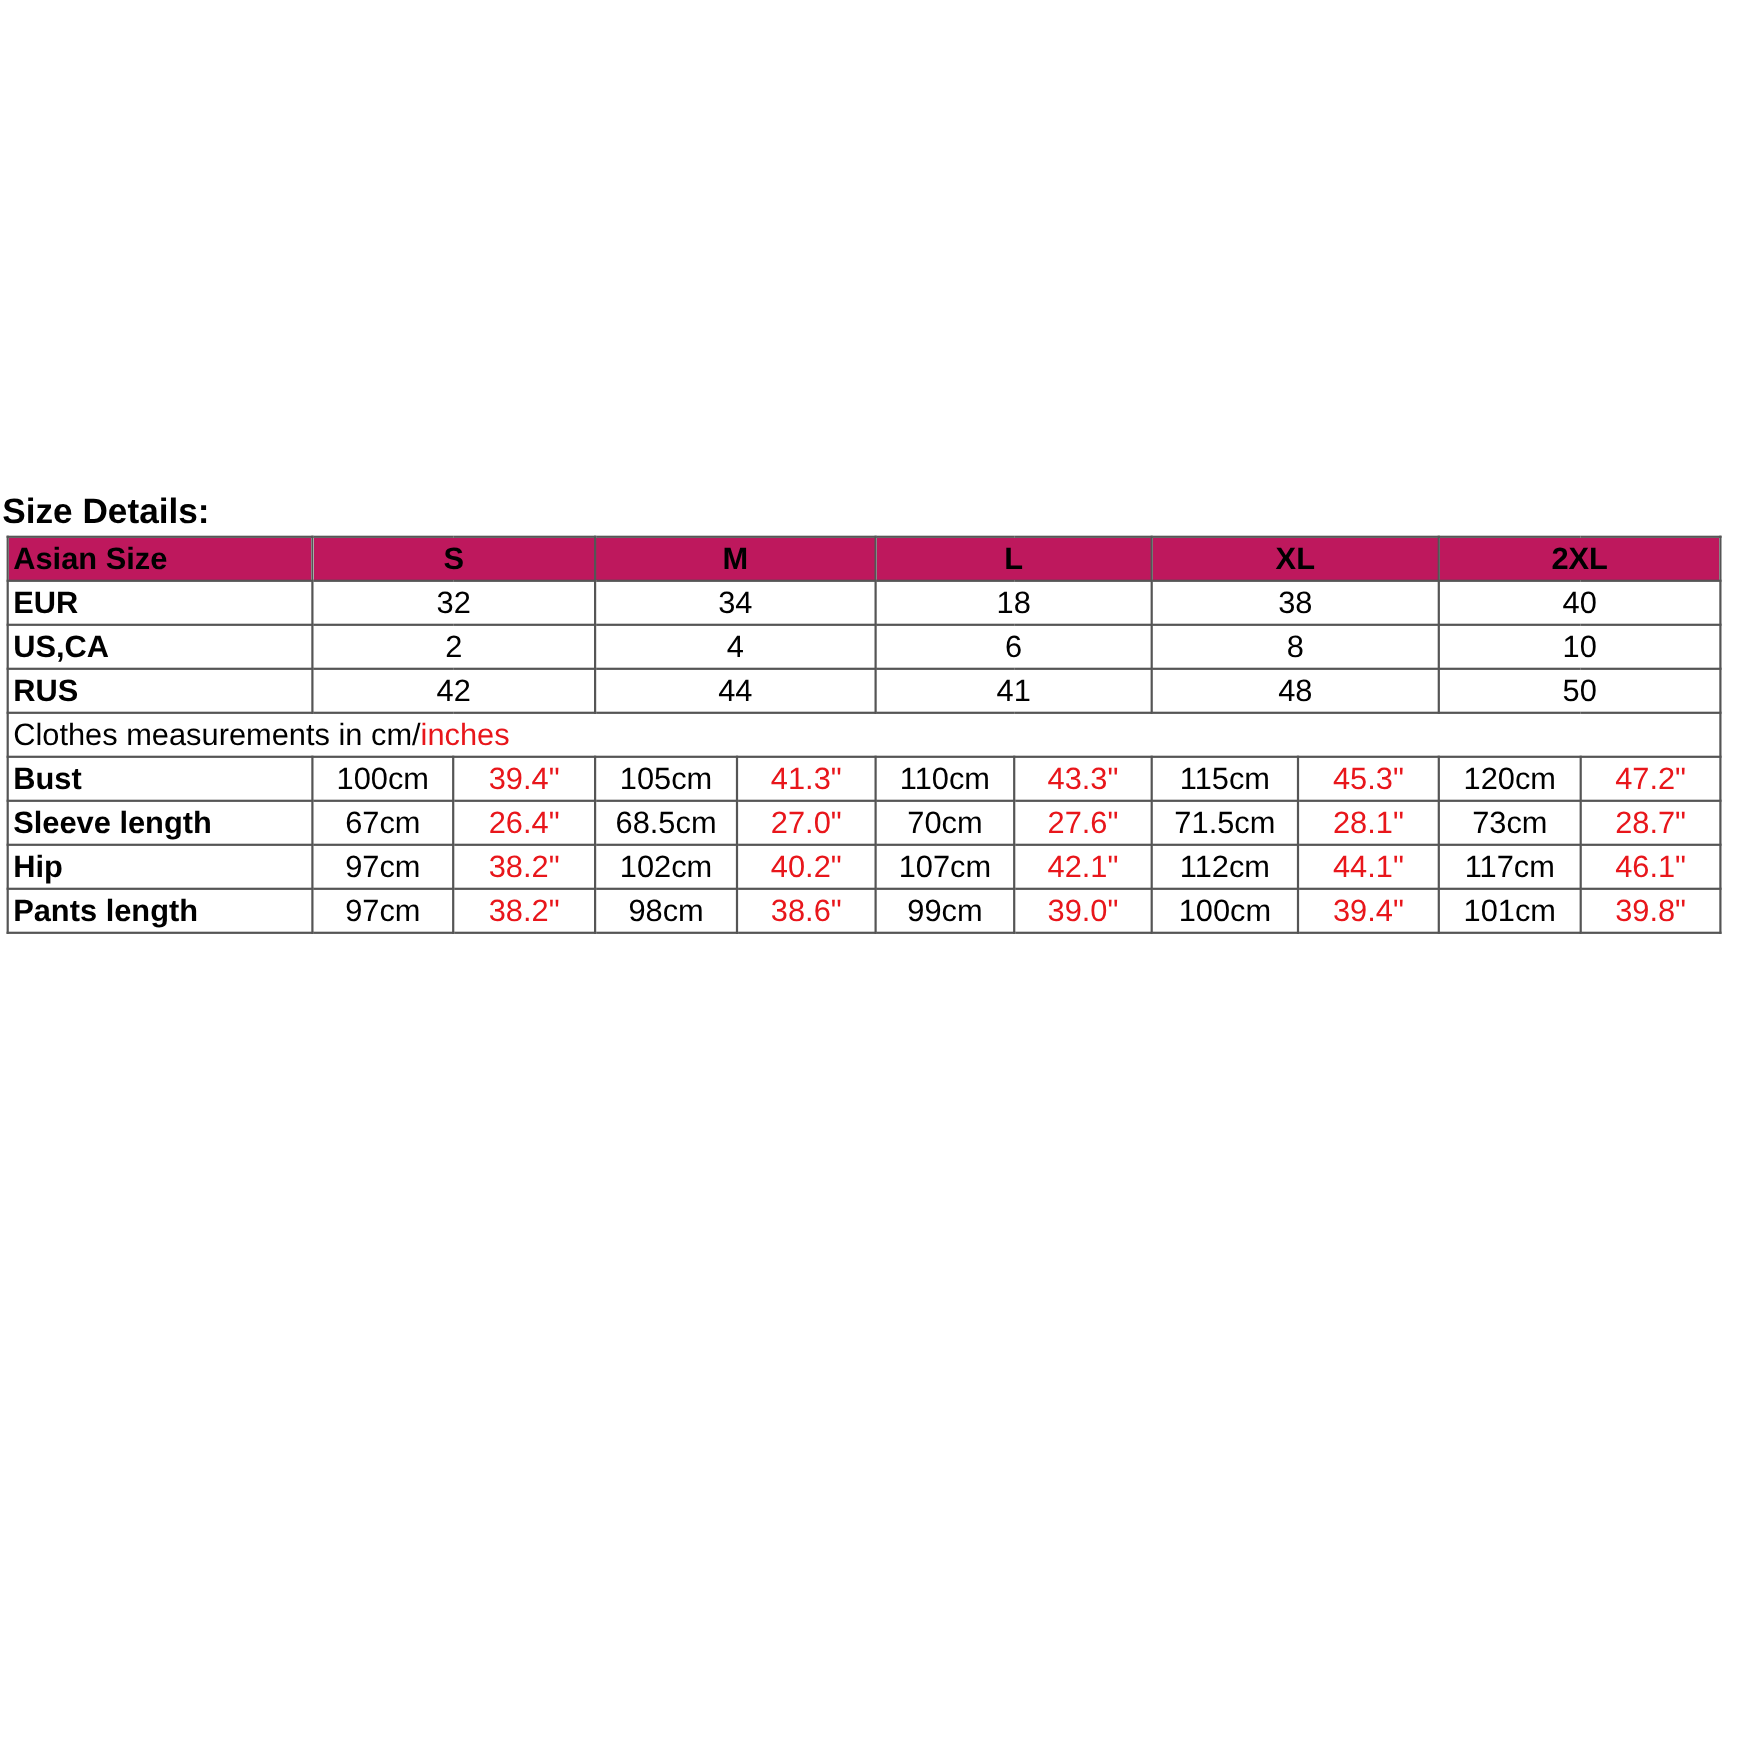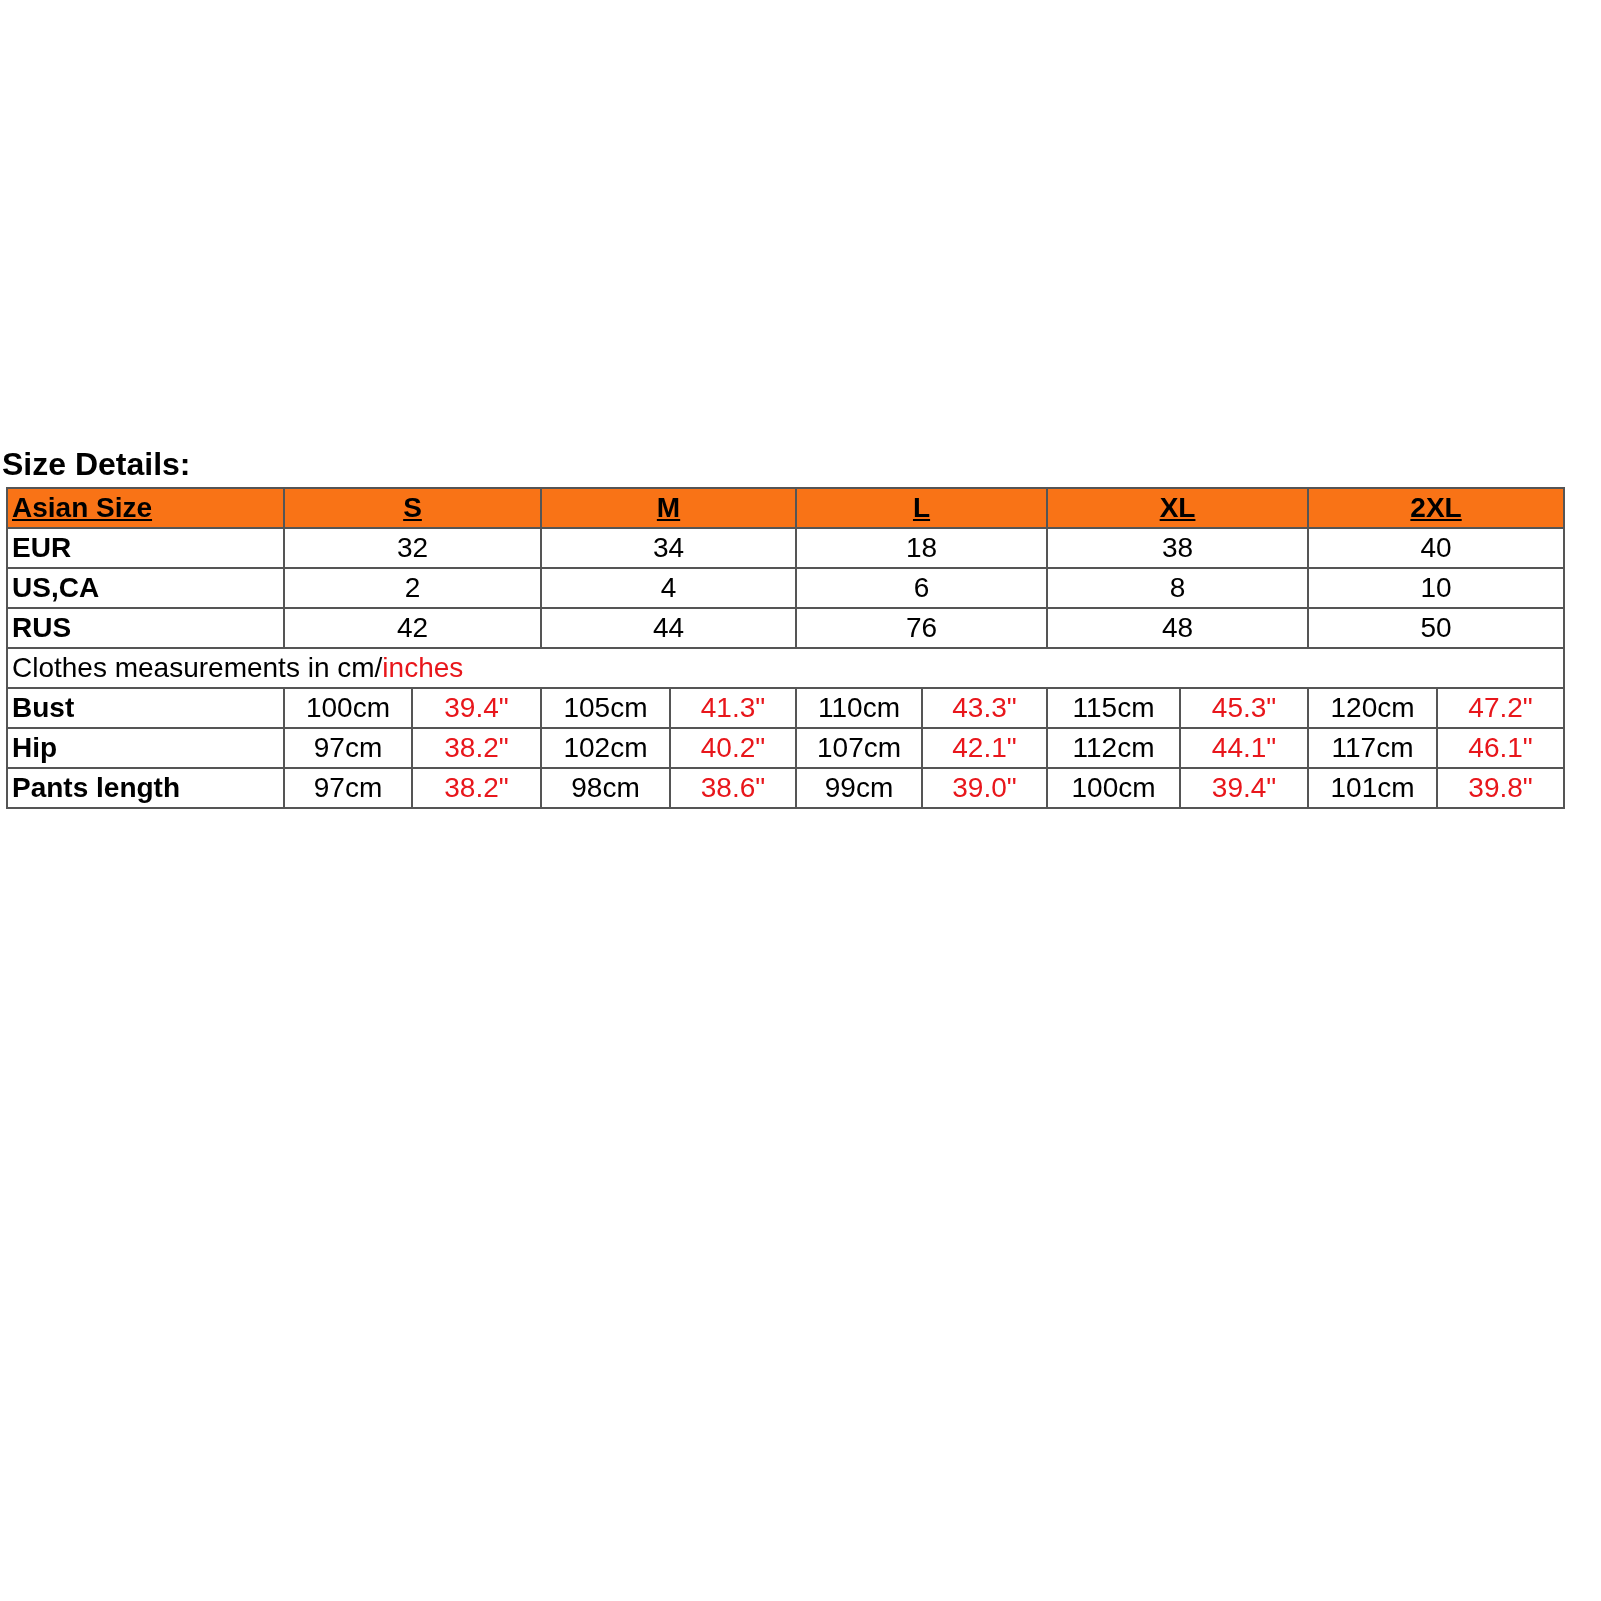--- a/index.html
+++ b/index.html
@@ -41,23 +41,22 @@
       text-align: center;
       white-space: nowrap;
       overflow: hidden;
     }
     table.size-table td.label {
       text-align: left;
       font-weight: bold;
       padding-left: 4px;
     }
     tr.header-row td {
-      background: #f97316;
+      background: #be185d;
       font-weight: bold;
-      text-decoration: underline;
     }
     td.inch {
       color: #e8161b;
     }
     td.section {
       text-align: left !important;
       font-weight: normal;
       padding-left: 4px !important;
     }
     .red {
@@ -106,41 +105,54 @@
       <td colspan="2">2</td>
       <td colspan="2">4</td>
       <td colspan="2">6</td>
       <td colspan="2">8</td>
       <td colspan="2">10</td>
     </tr>
     <tr>
       <td class="label">RUS</td>
       <td colspan="2">42</td>
       <td colspan="2">44</td>
-      <td colspan="2">76</td>
+      <td colspan="2">41</td>
       <td colspan="2">48</td>
       <td colspan="2">50</td>
     </tr>
 
     <tr>
       <td colspan="11" class="section"><span>Clothes measurements in cm/</span><span class="red">inches</span></td>
     </tr>
 
     <tr>
       <td class="label">Bust</td>
       <td>100cm</td>
       <td class="inch">39.4"</td>
       <td>105cm</td>
       <td class="inch">41.3"</td>
       <td>110cm</td>
       <td class="inch">43.3"</td>
       <td>115cm</td>
       <td class="inch">45.3"</td>
       <td>120cm</td>
       <td class="inch">47.2"</td>
+    </tr>
+    <tr>
+      <td class="label">Sleeve length</td>
+      <td>67cm</td>
+      <td class="inch">26.4"</td>
+      <td>68.5cm</td>
+      <td class="inch">27.0"</td>
+      <td>70cm</td>
+      <td class="inch">27.6"</td>
+      <td>71.5cm</td>
+      <td class="inch">28.1"</td>
+      <td>73cm</td>
+      <td class="inch">28.7"</td>
     </tr>
     <tr>
       <td class="label">Hip</td>
       <td>97cm</td>
       <td class="inch">38.2"</td>
       <td>102cm</td>
       <td class="inch">40.2"</td>
       <td>107cm</td>
       <td class="inch">42.1"</td>
       <td>112cm</td>

